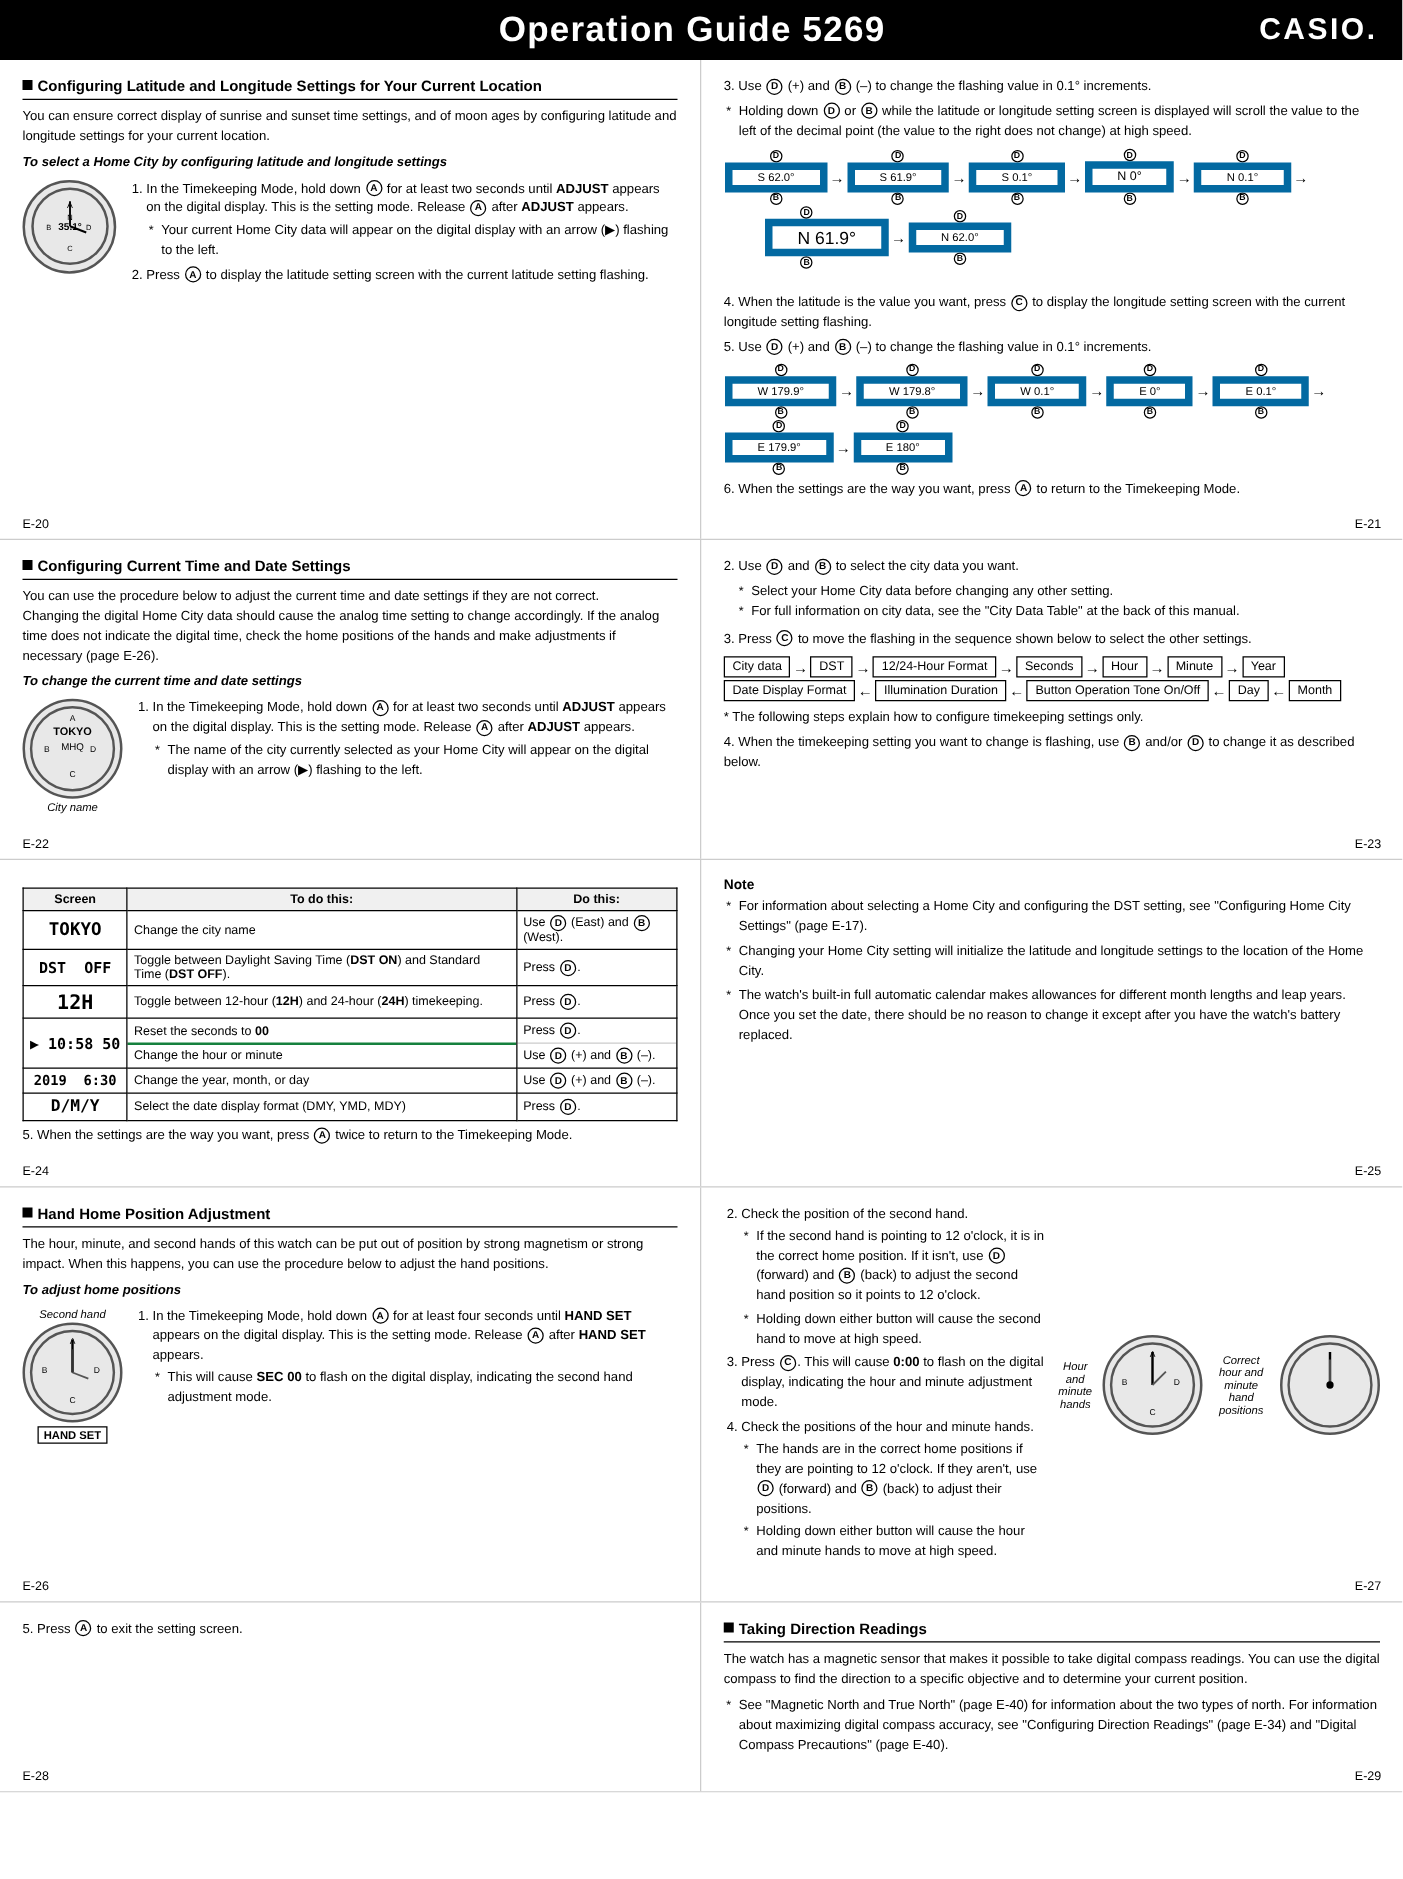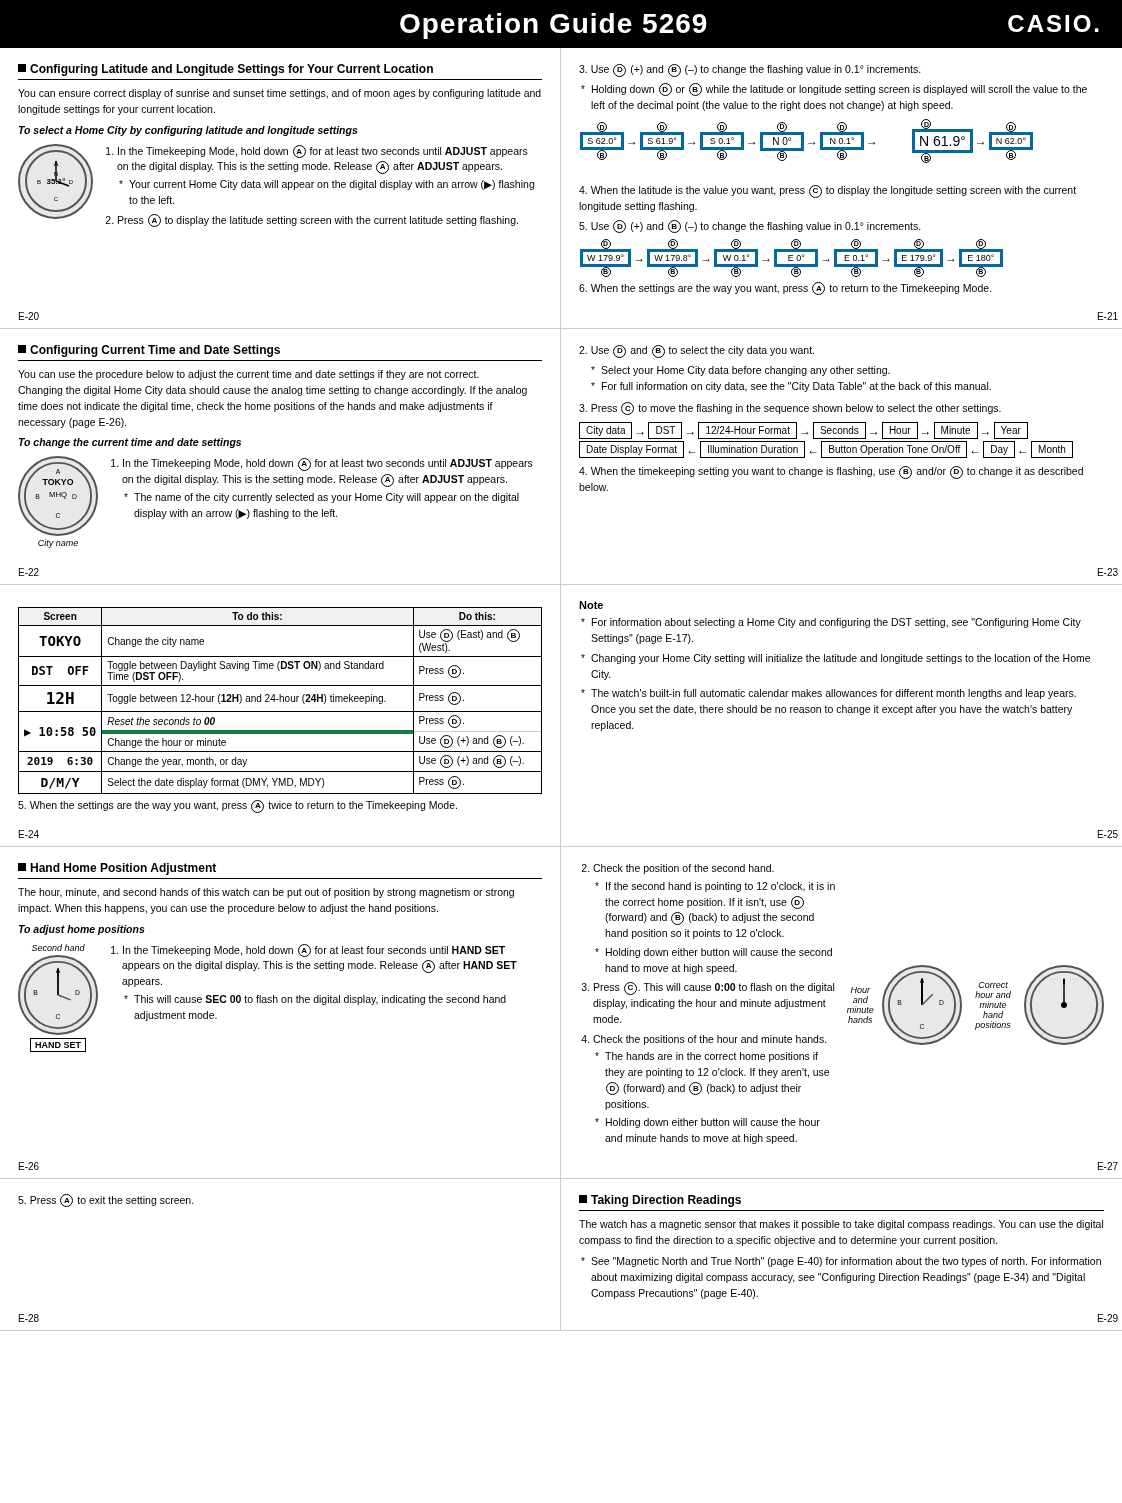--- a/index.html
+++ b/index.html
@@ -55,21 +55,21 @@
     .page-num {
       font-size: 10px;
       position: absolute;
       bottom: 6px;
       left: 18px;
     }
     .page-num-right {
       font-size: 10px;
       position: absolute;
       bottom: 6px;
-      right: 4px;
+      right: 17px;
     }
 
     p {
       font-size: 10.5px;
       line-height: 1.5;
       margin-bottom: 4px;
     }
 
     .sub-title {
       font-size: 10.5px;
@@ -139,22 +139,22 @@
 
     
     .coord-line {
       display: flex;
       align-items: center;
       gap: 3px;
       margin: 4px 0;
       font-size: 10px;
     }
     .coord-box {
-      border: 3px solid #0369a1;
-      padding: 1px 4px;
+      border: 6px solid #0369a1;
+      padding: 1px 20px;
       font-size: 9px;
       display: inline-flex;
       align-items: center;
       justify-content: center;
       position: relative;
       min-width: 44px;
       text-align: center;
     }
 
     
@@ -468,20 +468,21 @@
       <span class="flow-arrow-back">←</span>
       <div class="flow-box">Illumination Duration</div>
       <span class="flow-arrow-back">←</span>
       <div class="flow-box">Button Operation Tone On/Off</div>
       <span class="flow-arrow-back">←</span>
       <div class="flow-box">Day</div>
       <span class="flow-arrow-back">←</span>
       <div class="flow-box">Month</div>
     </div>
 
+    <p>* The following steps explain how to configure timekeeping settings only.</p>
     <p style="margin-top:4px;">4. When the timekeeping setting you want to change is flashing, use <span class="cl">B</span> and/or <span class="cl">D</span> to change it as described below.</p>
     <div class="page-num-right">E-23</div>
   </div>
 </div>
 
 <div class="section-wrapper">
 
   <div class="inner-section left-border">
     <table class="wide-table">
       <thead>
@@ -505,21 +506,21 @@
         <tr>
           <td class="screen-disp"><span style="font-size:16px; font-family:monospace; font-weight:bold;">12H</span></td>
           <td>Toggle between 12-hour (<strong>12H</strong>) and 24-hour (<strong>24H</strong>) timekeeping.</td>
           <td>Press <span class="cl">D</span>.</td>
         </tr>
         <tr>
           <td class="screen-disp" style="line-height:2;">
             <span style="font-size:12px; font-family:monospace; font-weight:bold; display:block;">▶ 10:58 50</span>
           </td>
           <td style="padding:0;">
-            <div style="border-bottom:4px solid #15803d; padding:3px 5px;font-style:italic;">Reset the seconds to <strong>00</strong></div>
+            <div style="border-bottom:2px solid #15803d; padding:3px 5px;">Reset the seconds to <strong>00</strong></div>
             <div style="padding:3px 5px;">Change the hour or minute</div>
           </td>
           <td style="padding:0;">
             <div style="border-bottom:1px solid #ccc; padding:3px 5px;">Press <span class="cl">D</span>.</div>
             <div style="padding:3px 5px;">Use <span class="cl">D</span> (+) and <span class="cl">B</span> (–).</div>
           </td>
         </tr>
         <tr>
           <td class="screen-disp"><span style="font-size:11px; font-family:monospace; font-weight:bold;">2019&nbsp;&nbsp;6:30</span></td>
           <td>Change the year, month, or day</td>

